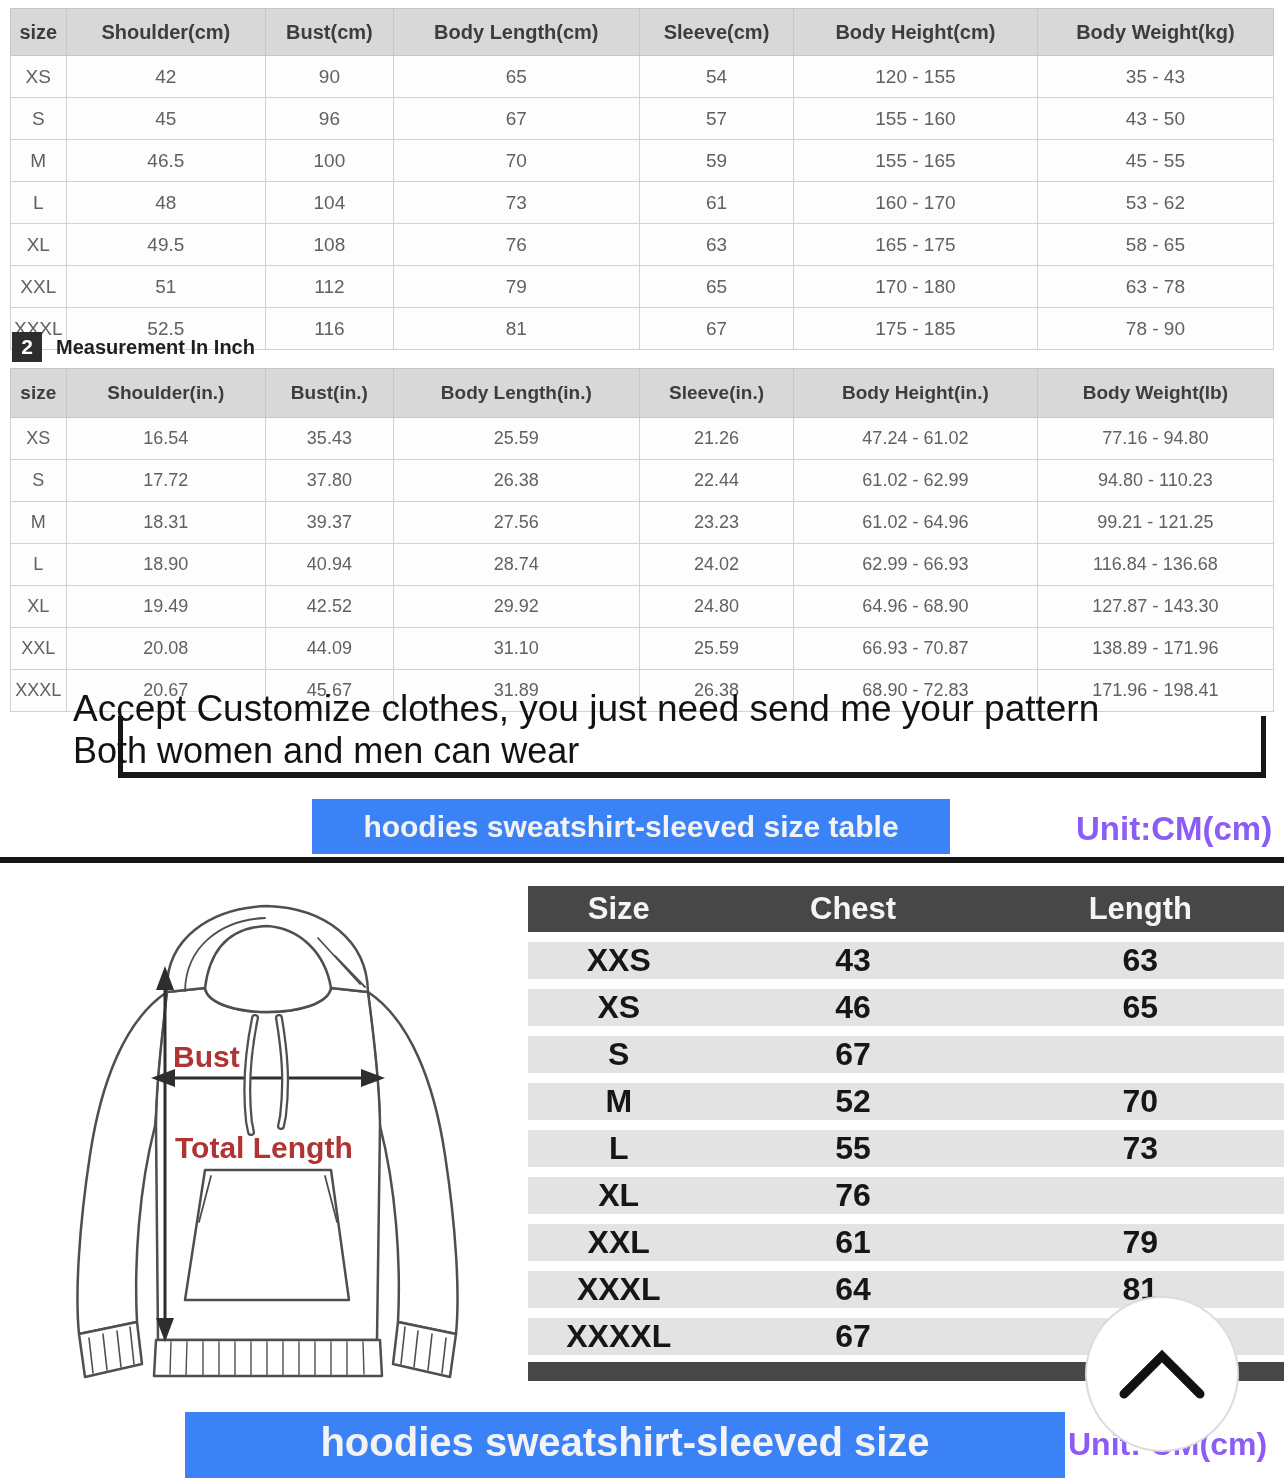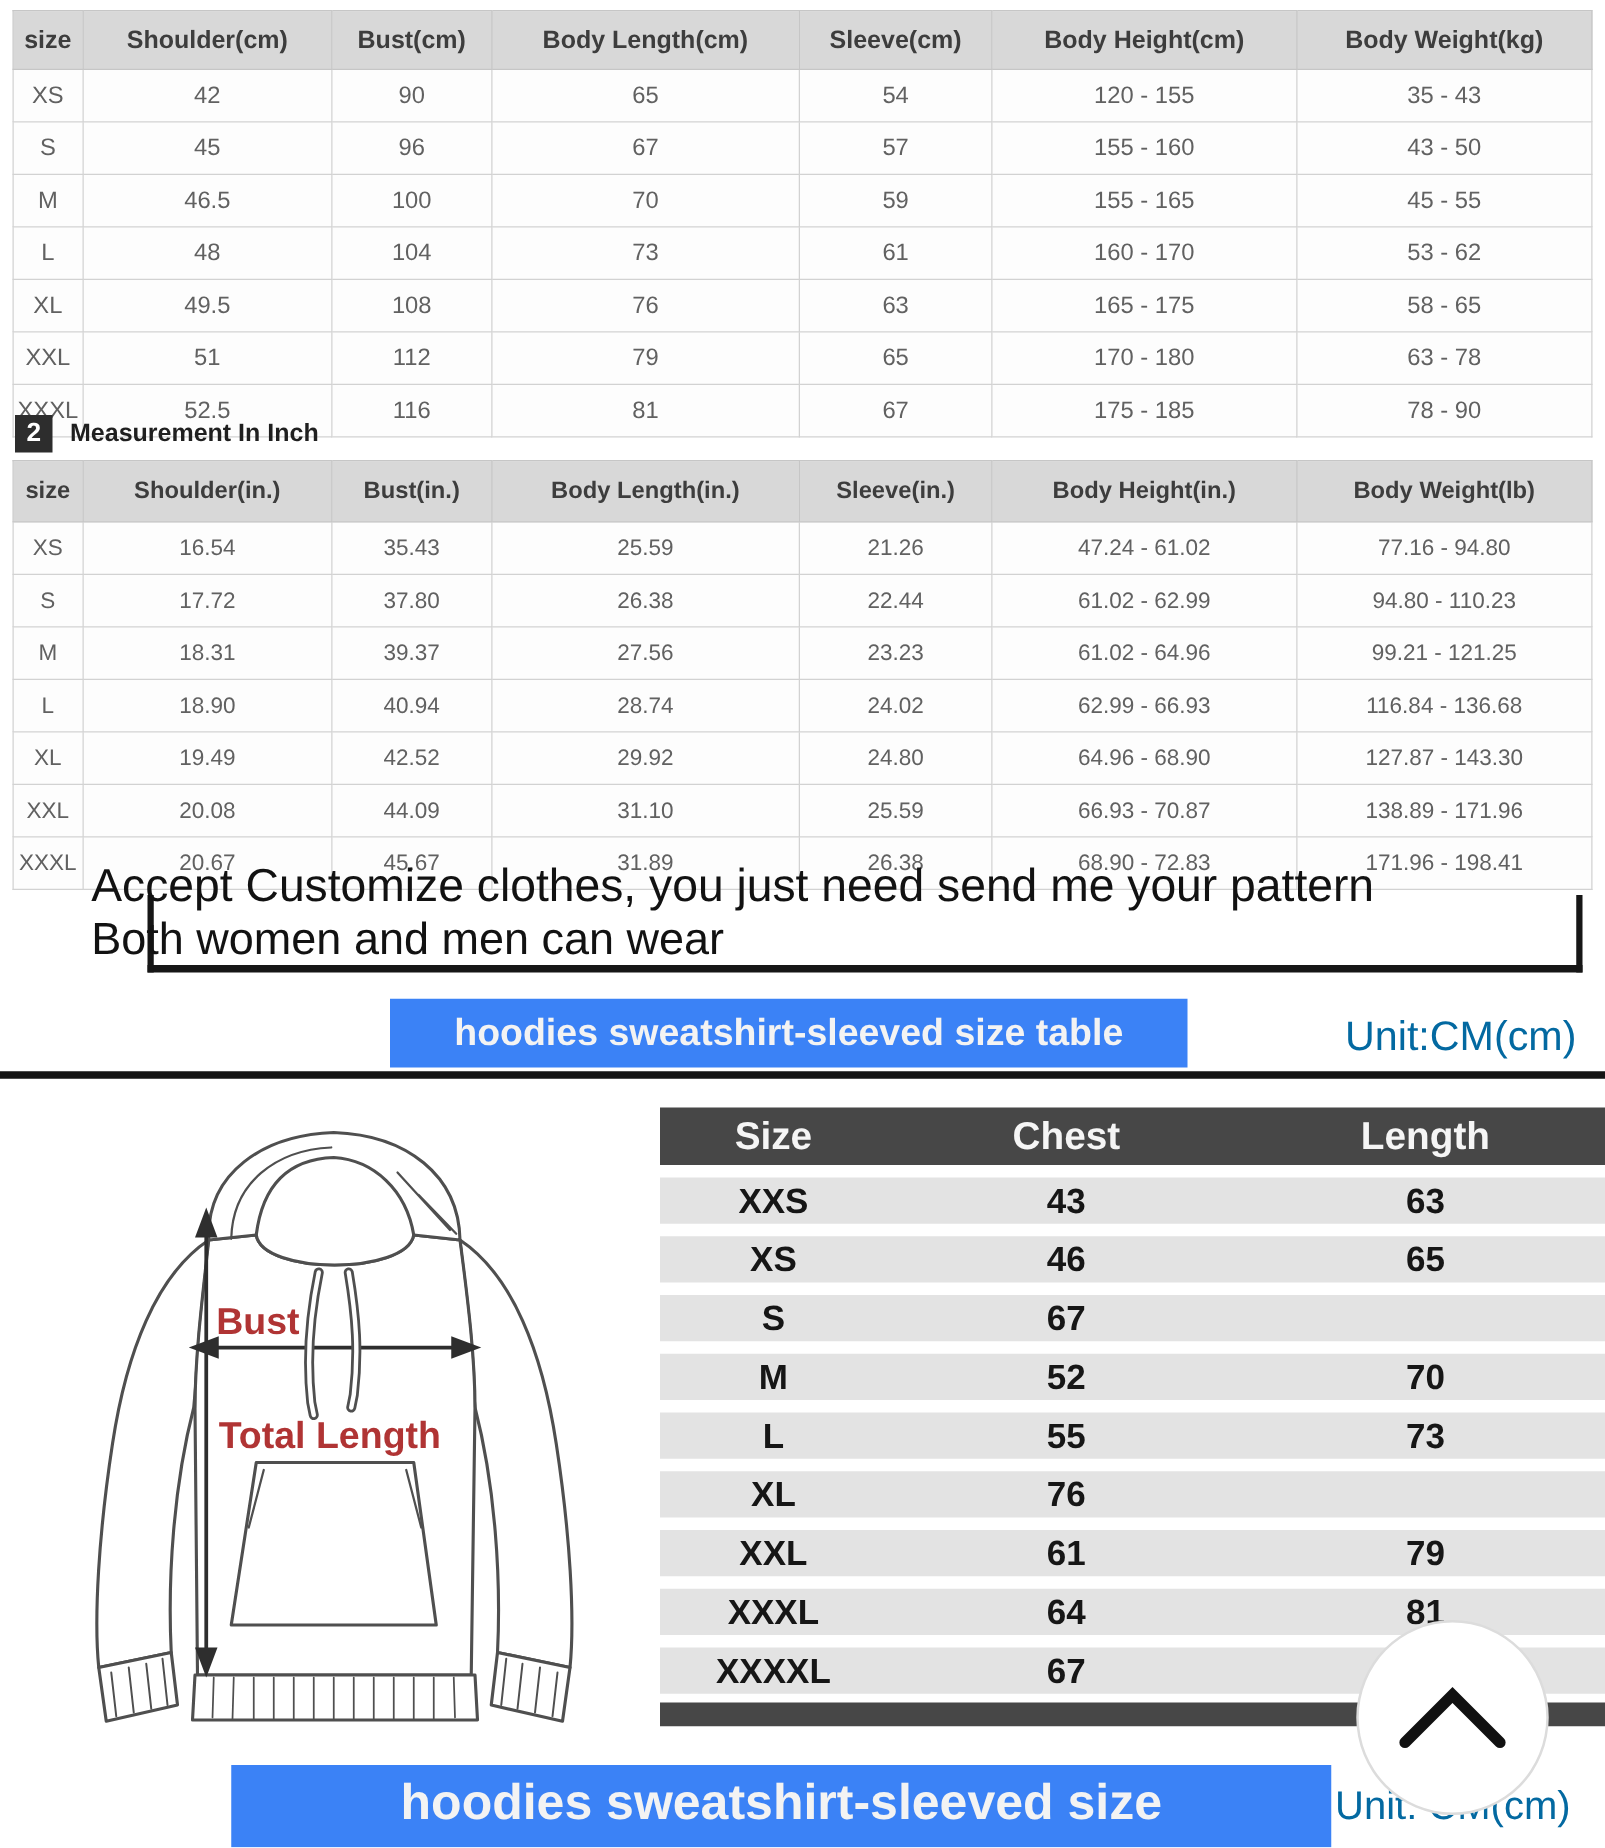--- a/index.html
+++ b/index.html
@@ -24,31 +24,31 @@
   .inch-label .txt{font-size:20px;font-weight:bold;color:#1f1f1f;}
   
   .custom-box{position:absolute;left:118px;top:716px;width:1138px;height:56px;
     border-left:5px solid #161616;border-right:5px solid #161616;border-bottom:6px solid #161616;}
   .custom-line{position:absolute;left:73px;width:1164px;text-align:left;font-weight:normal;color:#121212;white-space:nowrap;}
   .custom-line.l1{top:688px;font-size:37px;}
   .custom-line.l2{top:730px;font-size:36px;}
   
   .banner{position:absolute;background:#3b82f6;color:#f3f3f3;font-weight:bold;text-align:center;}
   .banner.top{left:312px;top:799px;width:638px;height:55px;font-size:30px;line-height:55px;}
-  .unit{position:absolute;font-weight:normal;color:#0369a1;white-space:nowrap;}
+  .unit{position:absolute;font-weight:bold;color:#8b5cf6;white-space:nowrap;}
   .unit.top{left:1076px;top:810px;font-size:33px;}
   .divider{position:absolute;left:0;top:857px;width:1284px;height:6px;background:#151515;}
   
   .hoodie{position:absolute;left:15px;top:870px;width:505px;height:575px;}
   
   .rec-table{position:absolute;left:528px;top:886px;width:756px;}
   .rec-head{display:flex;background:#474747;height:46px;}
   .rec-head .rec-cell{color:#f5f5f5;font-size:31px;font-weight:bold;line-height:46px;}
   .rec-row{display:flex;background:#e3e3e3;height:37px;margin-top:10px;}
-  .rec-row .rec-cell{color:#161616;font-size:28px;font-weight:bold;line-height:37px;}
+  .rec-row .rec-cell{color:#161616;font-size:32px;font-weight:bold;line-height:37px;}
   .rec-cell{text-align:center;}
   .rec-cell.c0{width:24%;} .rec-cell.c1{width:38%;} .rec-cell.c2{width:38%;}
   .rec-foot{position:absolute;left:528px;top:1362px;width:756px;height:19px;background:#474747;}
   
   .banner.bottom{left:185px;top:1412px;width:880px;height:66px;font-size:40px;line-height:60px;}
   .unit.bottom{left:1068px;top:1426px;font-size:32px;}
   
   .back-top{position:absolute;left:1085px;top:1296px;width:150px;height:152px;border-radius:50%;
     background:#ffffff;border:2px solid #dcdcdc;z-index:9;display:flex;align-items:center;justify-content:center;cursor:pointer;}
 </style>

